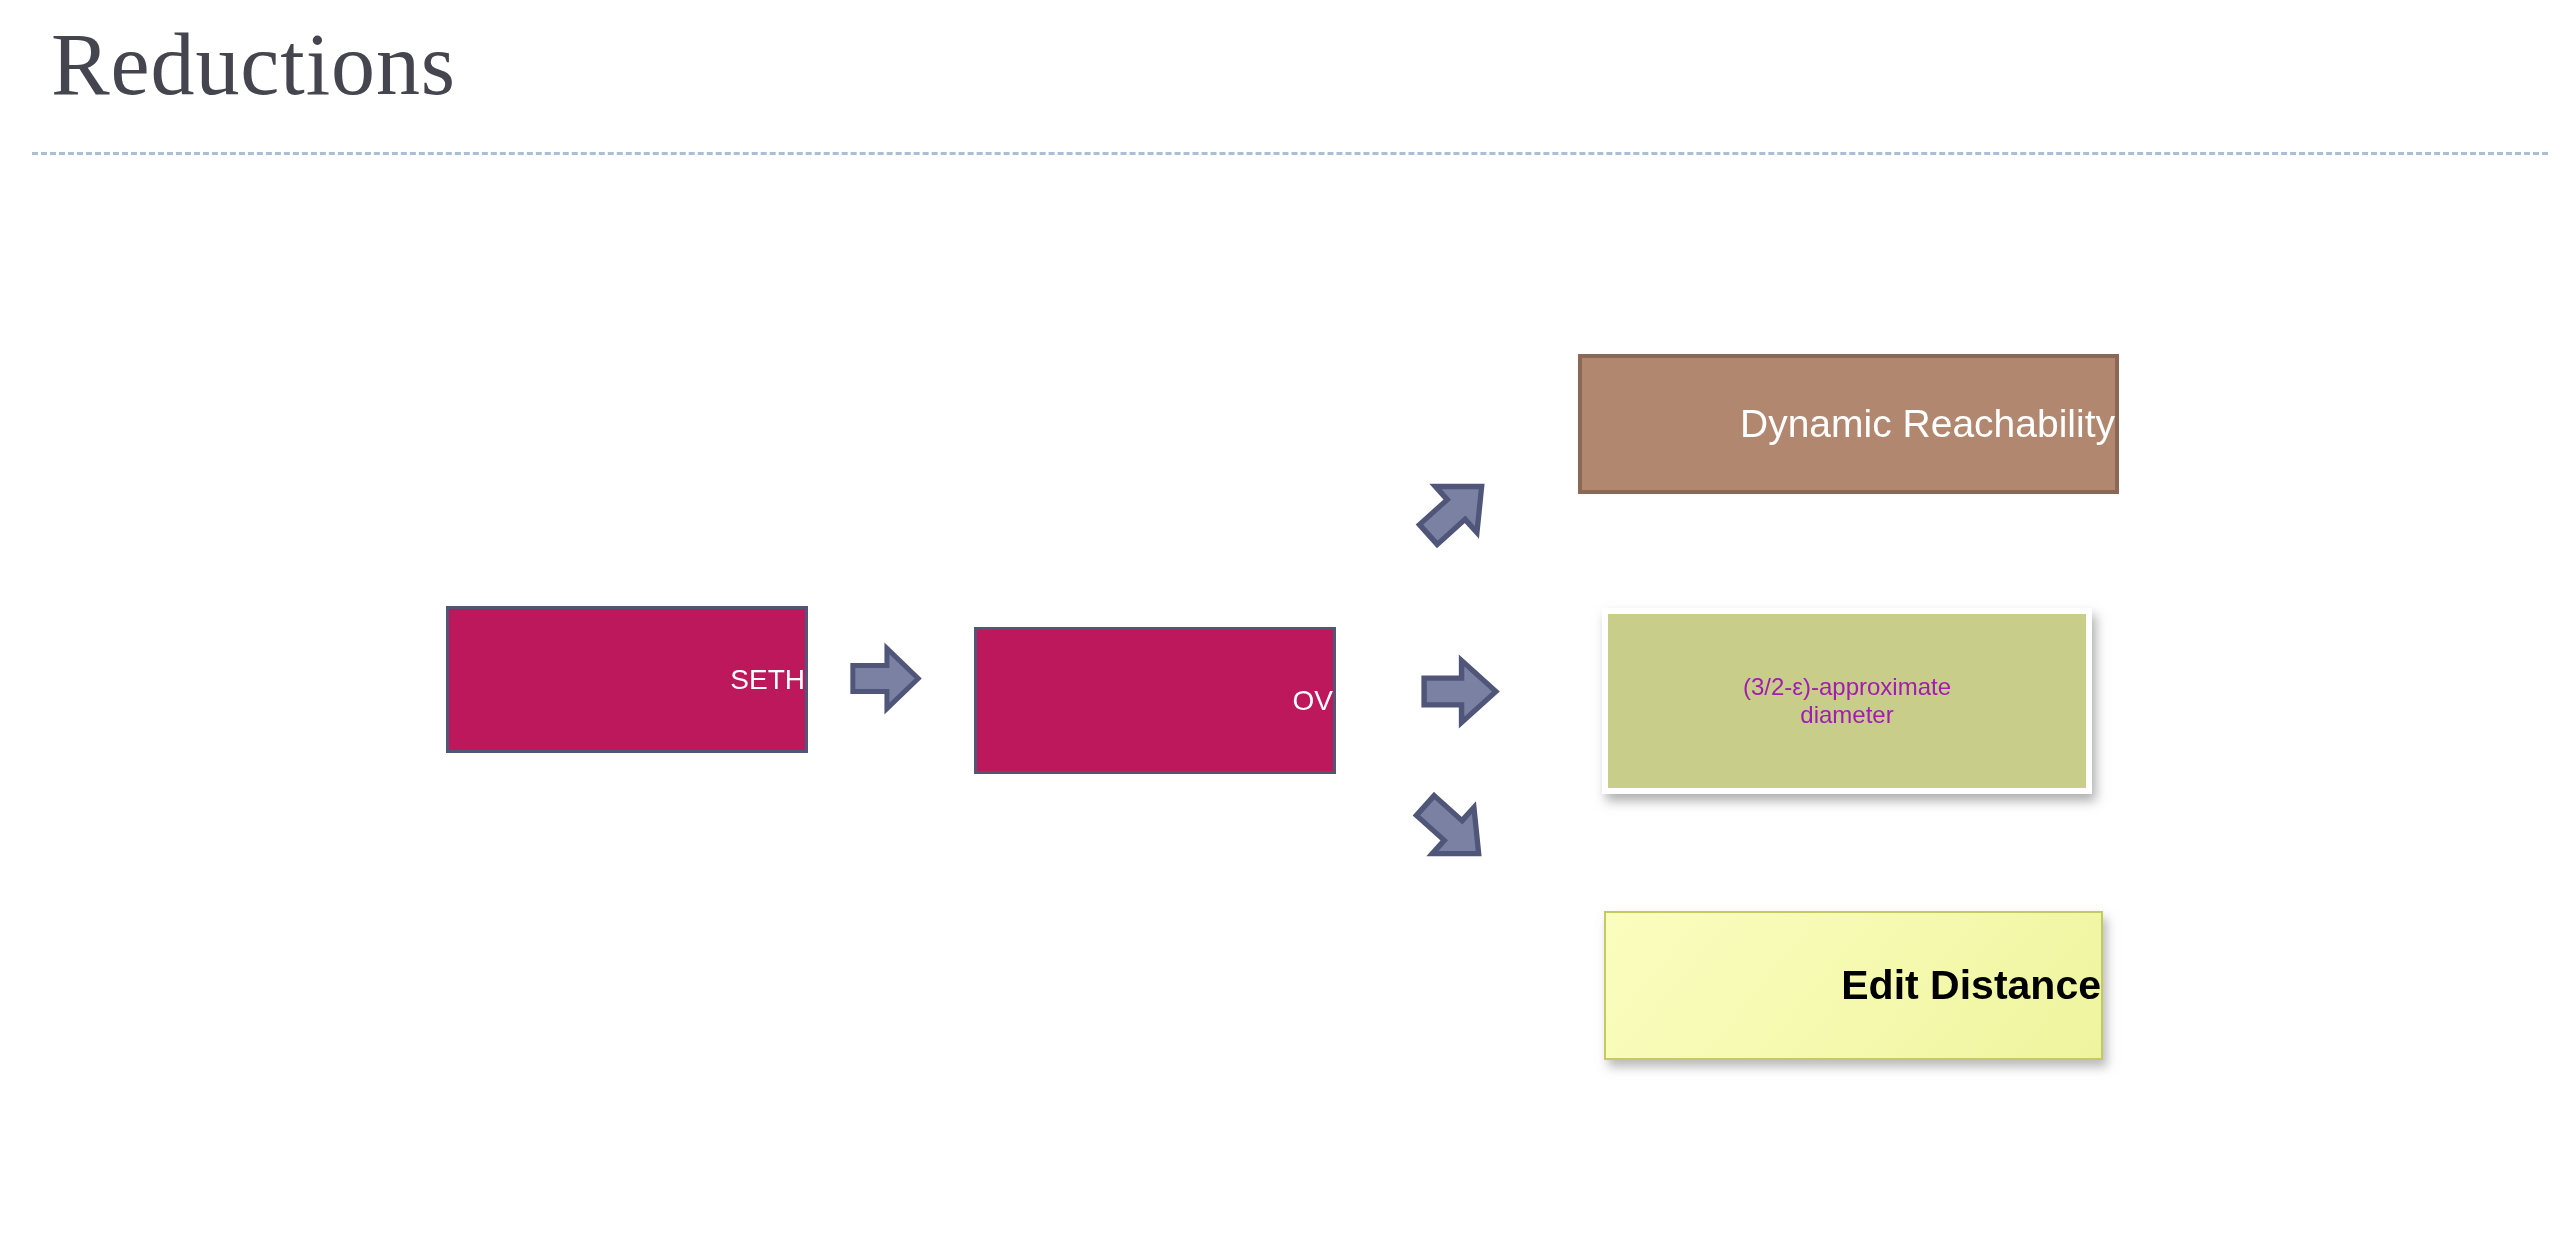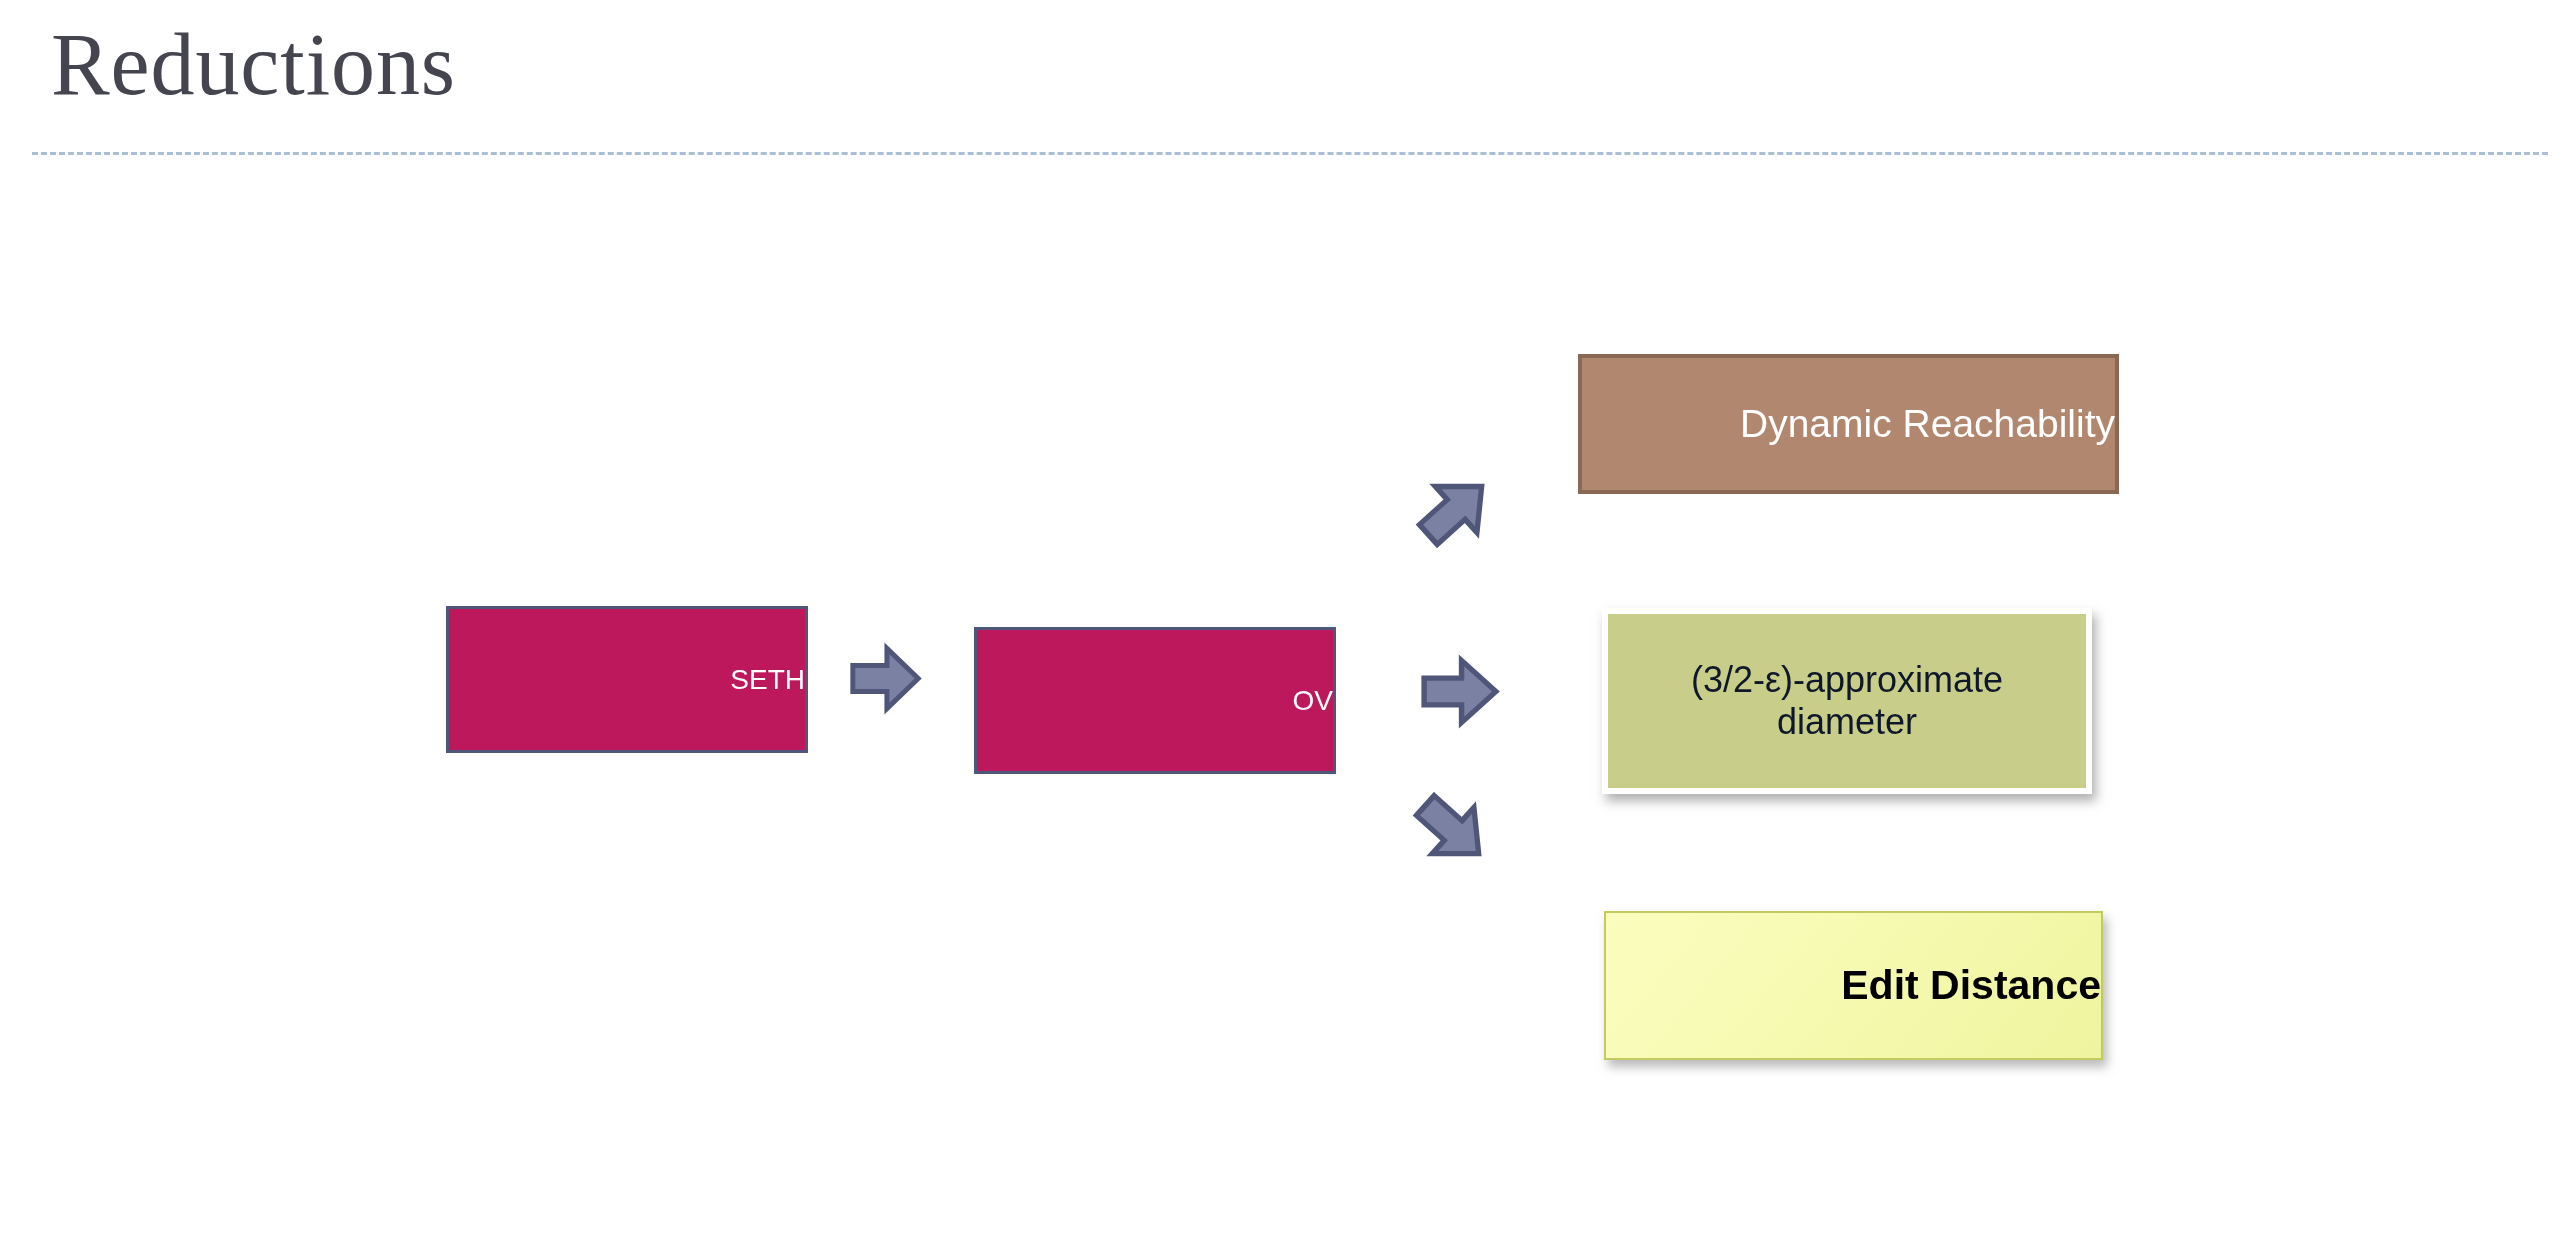--- a/index.html
+++ b/index.html
@@ -65,22 +65,22 @@
     position: absolute;
     background: #ffffff;
     padding: 6.2px;
     box-sizing: border-box;
     box-shadow: 4.4px 7px 10.6px rgba(110, 110, 110, 0.55);
   }
   .node-olive-inner {
     width: 100%;
     height: 100%;
     background: #c8ce8a;
-    color: #0f172a;
-    font-size: 36px;
+    color: #a21caf;
+    font-size: 24px;
     line-height: 1.18;
     display: flex;
     flex-direction: column;
     align-items: center;
     justify-content: center;
     text-align: center;
   }
 
   .node-yellow {
     background: linear-gradient(130deg, #fbfdbe 0%, #f5f9ae 55%, #eef49e 100%);

